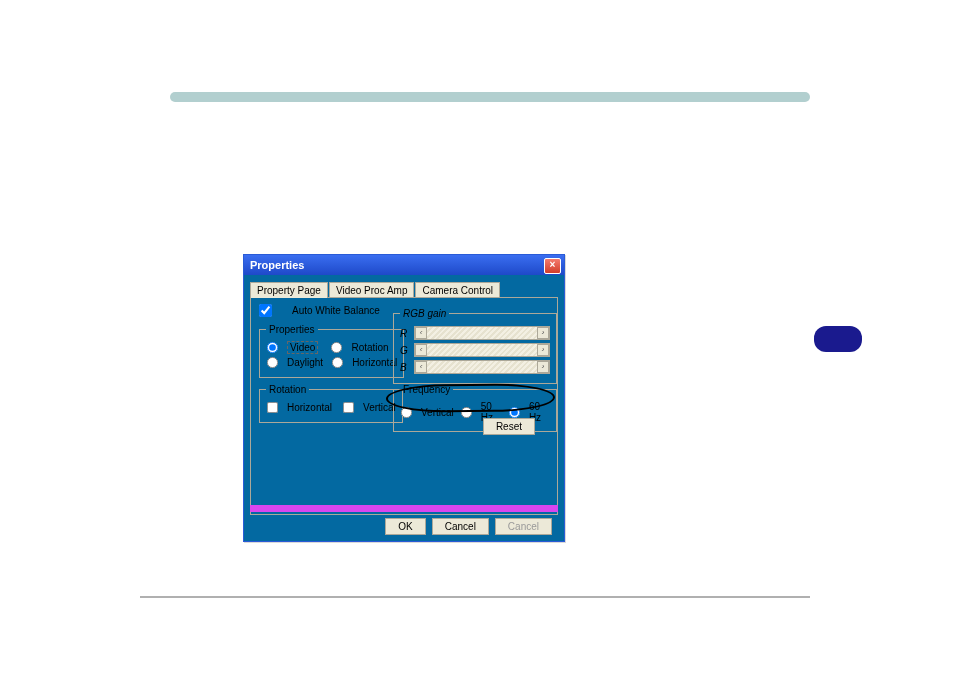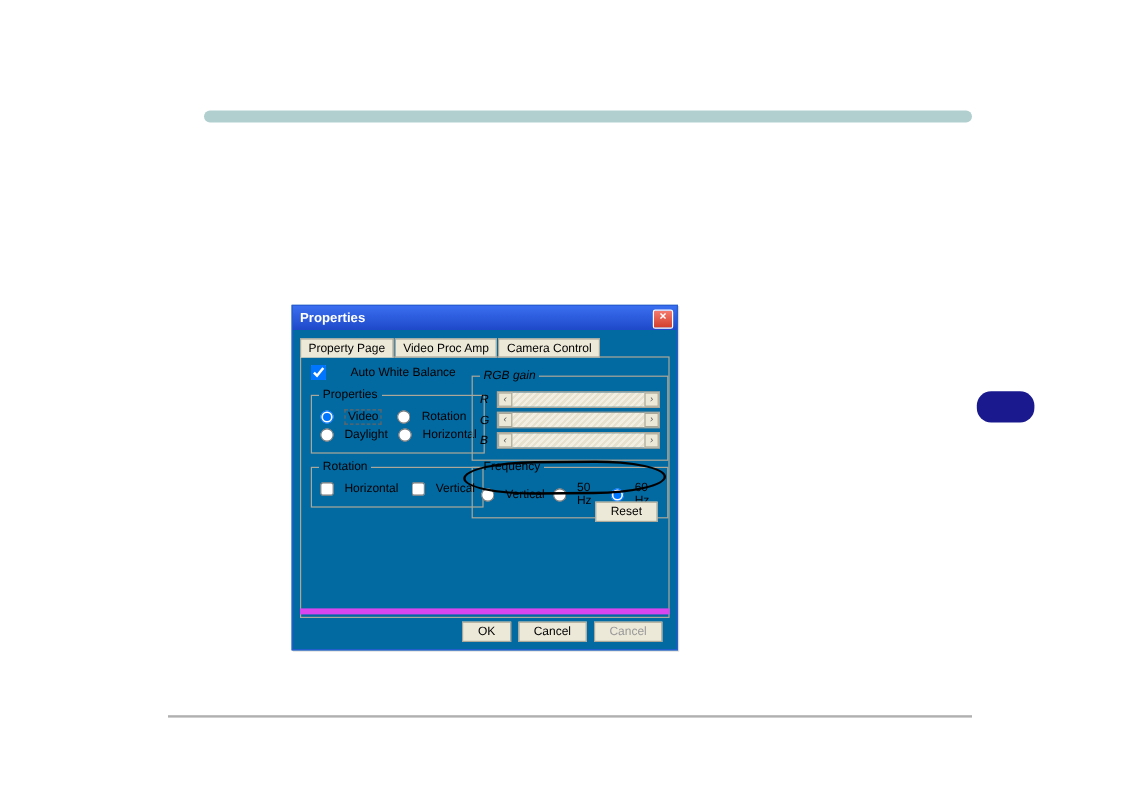--- a/index.html
+++ b/index.html
@@ -152,37 +152,37 @@
       background: #ece9d8;
       border: 1px solid #aca899;
       font-size: 8px; line-height: 10px; text-align: center;
       color: #555;
     }
     .hscroll .arrow.l { left: 0; }
     .hscroll .arrow.r { right: 0; }
 
     .reset-row {
       position: absolute;
-      right: 9px;
+      right: 22px;
       top: 120px;
     }
     .btn {
       font-size: 10px;
       padding: 2px 12px;
       background: #ece9d8;
       border: 1px solid #aca899;
       cursor: pointer;
     }
     .btn:disabled { color: #999; }
 
     .buttonbar {
       position: absolute;
       bottom: 6px;
       left: 0; right: 0;
-      border-top: 5px solid #d946ef;
+      border-top: 7px solid #d946ef;
       padding-top: 6px;
       margin: 0 6px;
       display: flex;
       justify-content: flex-end;
       gap: 6px;
       padding-right: 6px;
     }
 
     
     .highlight-ellipse {

